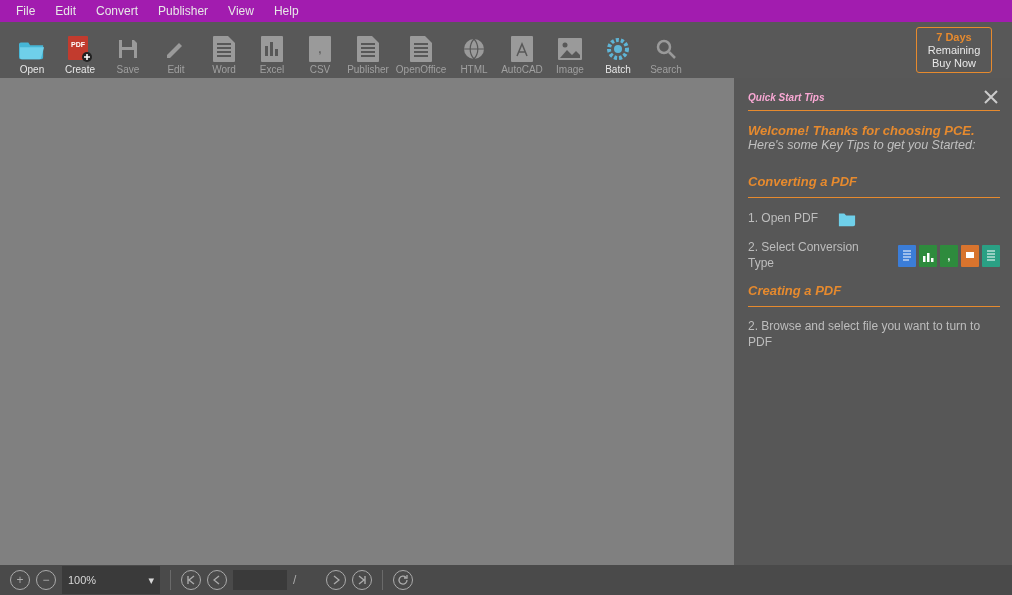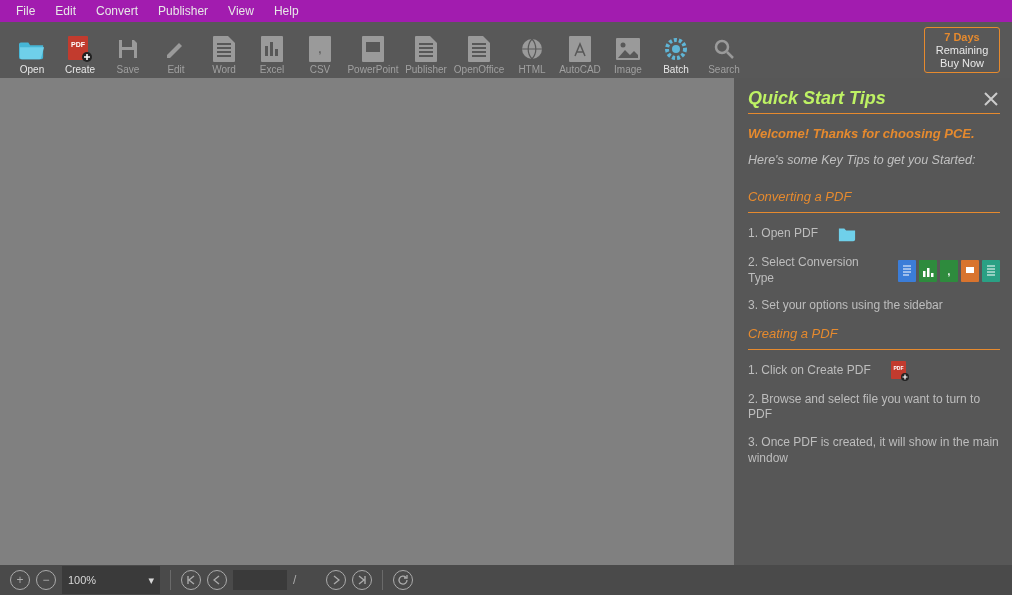--- a/index.html
+++ b/index.html
@@ -10,34 +10,34 @@
 .menubar span { padding: 3px 10px; cursor: default; }
 
 
 .toolbar { height: 56px; background: #585858; display: flex; align-items: center; padding: 4px 8px; gap: 0; }
 .tool { width: 48px; height: 50px; display: flex; flex-direction: column; align-items: center; justify-content: flex-end; gap: 2px; cursor: pointer; }
 .tool .ticon { width: 26px; height: 26px; display: flex; align-items: center; justify-content: center; }
 .tool .tlabel { font-size: 10px; color: #a0a0a0; white-space: nowrap; }
 .tool.enabled .tlabel { color: #e8e8e8; }
 .tool-wide { width: 58px; }
 .spacer { flex: 1; }
-.trial-box { width: 76px; height: 46px; border: 1px solid #e68a2e; border-radius: 3px; margin-right: 4px; display: flex; flex-direction: column; align-items: center; justify-content: center; font-size: 11px; line-height: 13px; color: #e8e8e8; }
+.trial-box { width: 76px; height: 46px; border: 1px solid #e68a2e; border-radius: 3px; margin-right: 12px; display: flex; flex-direction: column; align-items: center; justify-content: center; font-size: 11px; line-height: 13px; color: #e8e8e8; }
 .trial-box .days { color: #e68a2e; font-weight: 600; }
 
 
 .main { display: flex; height: 487px; }
 .canvas { flex: 1; background: #808080; }
 .sidebar { width: 278px; background: #575757; padding: 10px 12px 10px 14px; font-size: 12.5px; color: #c7c7c7; }
 .side-head { display: flex; justify-content: space-between; align-items: center; margin-bottom: 4px; }
-.side-head h2 { font-size: 18px; font-weight: 600; color: #bef264; font-style: italic; }
+.side-head h2 { font-size: 10px; font-weight: 600; color: #f9a8d4; font-style: italic; }
 .close-x { width: 18px; height: 18px; stroke: #ccc; stroke-width: 2; cursor: pointer; }
 .hr { height: 1px; background: #e68a2e; margin: 4px 0 12px; }
-.welcome { font-size: 13px; font-weight: 600; color: #e68a2e; font-style: italic; margin-bottom: 12px; }
+.welcome { font-size: 13px; font-weight: 600; color: #e68a2e; font-style: italic; margin-bottom: 0; }
 .subtitle { font-size: 12.5px; color: #c0c0c0; margin-bottom: 22px; font-style: italic; }
-.section-h { font-size: 13px; font-weight: 400; color: #e68a2e; font-style: italic; margin-bottom: 8px; }
+.section-h { font-size: 13px; font-weight: 700; color: #e68a2e; font-style: italic; margin-bottom: 8px; }
 .steps { list-style: none; }
 .steps li { font-size: 12px; color: #bdbdbd; margin-bottom: 12px; display: flex; align-items: center; gap: 20px; line-height: 1.3; }
 .mini-icon { width: 18px; height: 18px; display: inline-flex; align-items: center; justify-content: center; }
 .type-row { display: inline-flex; gap: 3px; }
 .type-sq { width: 18px; height: 22px; border-radius: 1px; display: flex; align-items: center; justify-content: center; }
 
 
 .statusbar { height: 30px; background: #4a4a4a; display: flex; align-items: center; padding: 0 10px; gap: 6px; }
 .circ-btn { width: 20px; height: 20px; border: 1.5px solid #aaa; border-radius: 50%; display: flex; align-items: center; justify-content: center; color: #aaa; font-size: 12px; cursor: pointer; line-height: 1; }
 .zoom-sel { width: 98px; height: 20px; background: #3a3a3a; color: #d8d8d8; font-size: 11px; display: flex; align-items: center; justify-content: space-between; padding: 14px 6px; cursor: pointer; }
@@ -128,29 +128,20 @@
   <div class="tool">
     <div class="ticon">
       <svg width="22" height="26" viewBox="0 0 22 26">
           <rect width="22" height="26" rx="1" fill="#9a9a9a"></rect>
           <text x="11" y="17" font-size="10" fill="#585858" text-anchor="middle" font-weight="700">,</text>
         </svg>
     </div>
     <span class="tlabel">CSV</span>
   </div>
 
-  <div class="tool tool-wide">
-    <div class="ticon">
-      <svg width="22" height="26" viewBox="0 0 22 26">
-          <rect width="22" height="26" rx="1" fill="#9a9a9a"></rect>
-          <rect x="4" y="6" width="14" height="10" fill="#585858"></rect>
-        </svg>
-    </div>
-    <span class="tlabel">PowerPoint</span>
-  </div>
 
   <div class="tool">
     <div class="ticon">
         <div class="doc-icon doc-lines"></div>
       </div>
     <span class="tlabel">Publisher</span>
   </div>
 
   <div class="tool tool-wide">
     <div class="ticon">
@@ -266,39 +257,26 @@
                 <rect x="2" y="3" width="8" height="6" fill="#fff"></rect>
               </svg>
             </span>
           <span class="type-sq" style="background:#2aa084">
               <svg width="12" height="14">
                 <path d="M2 2h8M2 5h8M2 8h8M2 11h8" stroke="#fff" stroke-width="1.2"></path>
               </svg>
             </span>
         </span>
       </li>
-      <li>3. Set your options using the sidebar</li>
     </ul>
 
     <div class="section-h" style="margin-top:4px">Creating a PDF</div>
     <div class="hr"></div>
     <ul class="steps">
-      <li>
-        <span>1. Click on Create PDF</span>
-        <span class="mini-icon">
-          <svg width="18" height="20" viewBox="0 0 18 20">
-              <rect width="15" height="18" rx="1" fill="#c23b2e"></rect>
-              <text x="7.5" y="9" font-size="5" fill="#fff" text-anchor="middle" font-weight="700">PDF</text>
-              <circle cx="14" cy="16" r="4" fill="#222"></circle>
-              <path d="M14 13.5v5M11.5 16h5" stroke="#fff" stroke-width="1.2"></path>
-            </svg>
-        </span>
-      </li>
       <li>2. Browse and select file you want to turn to PDF</li>
-      <li>3. Once PDF is created, it will show in the main window</li>
     </ul>
   </div>
 </div>
 
 <div class="statusbar">
   <div class="circ-btn">+</div>
   <div class="circ-btn">−</div>
   <div class="zoom-sel">
     <span>100%</span>
     <span>▾</span>

